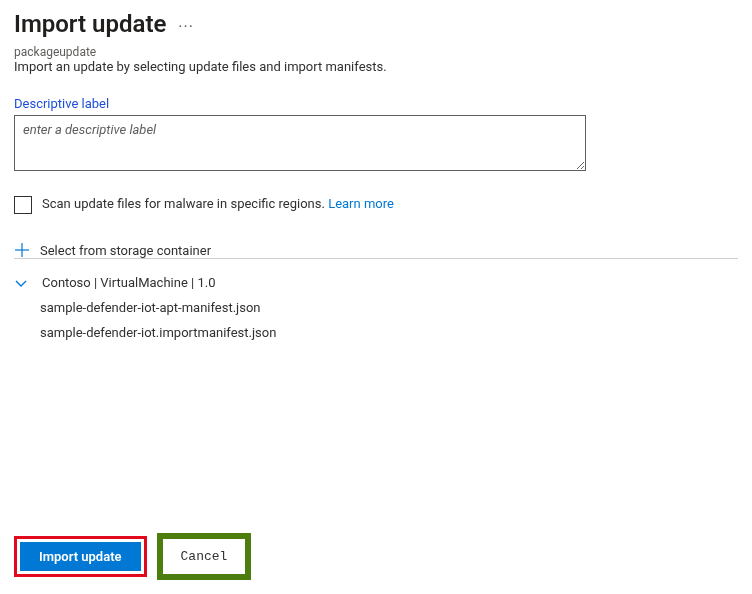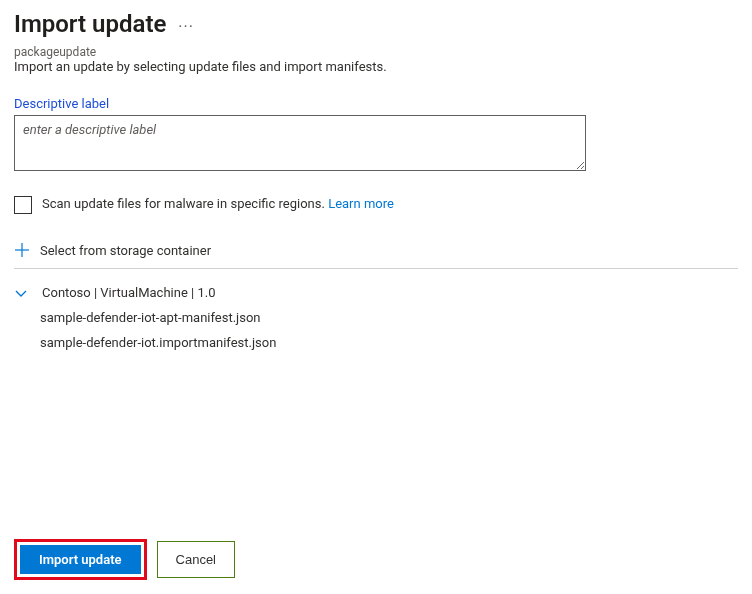--- a/index.html
+++ b/index.html
@@ -81,21 +81,20 @@
     .link {
       color: #0078d4;
       text-decoration: none;
       cursor: pointer;
     }
     .storage-row {
       display: flex;
       align-items: center;
       gap: 10px;
       margin-top: 28px;
-      padding-bottom: 10px;
       border-bottom: 1px solid #d2d0ce;
       cursor: pointer;
     }
     .plus-icon {
       width: 16px;
       height: 16px;
       color: #0078d4;
       display: flex;
       align-items: center;
       justify-content: center;
@@ -143,25 +142,25 @@
       border: 1px solid #0078d4;
       font-size: 13px;
       font-weight: 600;
       padding: 6px 18px;
       cursor: pointer;
       font-family: inherit;
     }
     .secondary-btn {
       background: #fff;
       color: #323130;
-      border: 1px solid #4d7c0f;
+      border: 6px solid #4d7c0f;
       font-size: 13px;
       padding: 10px 18px;
       cursor: pointer;
-      font-family: Liberation Sans, sans-serif;
+      font-family: Liberation Mono, monospace;
     }
   </style>
 </head>
 <body>
 
 
 
 <div class="header-row">
   <h1 class="page-title">Import update</h1>
   <span class="more-icon">···</span>

